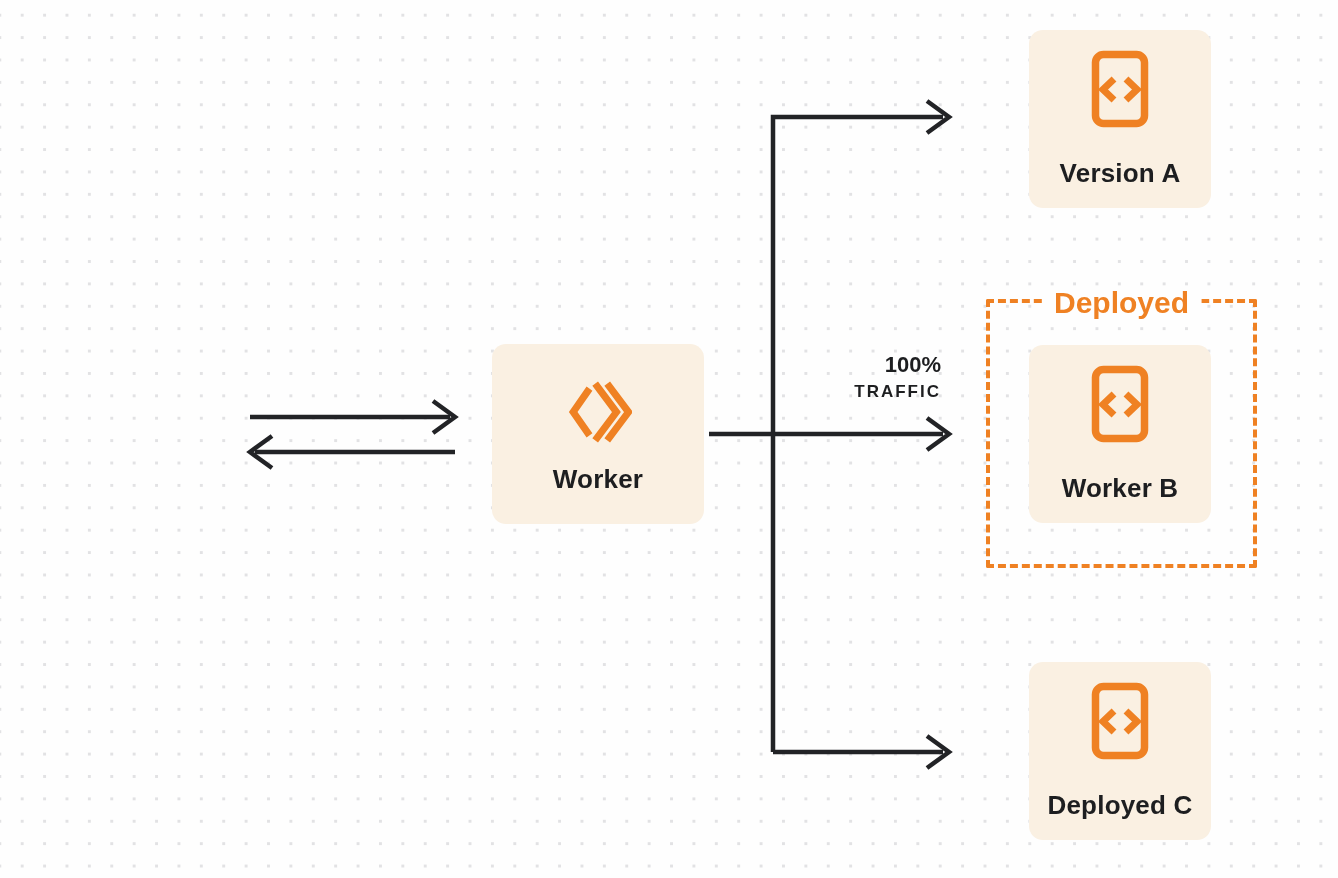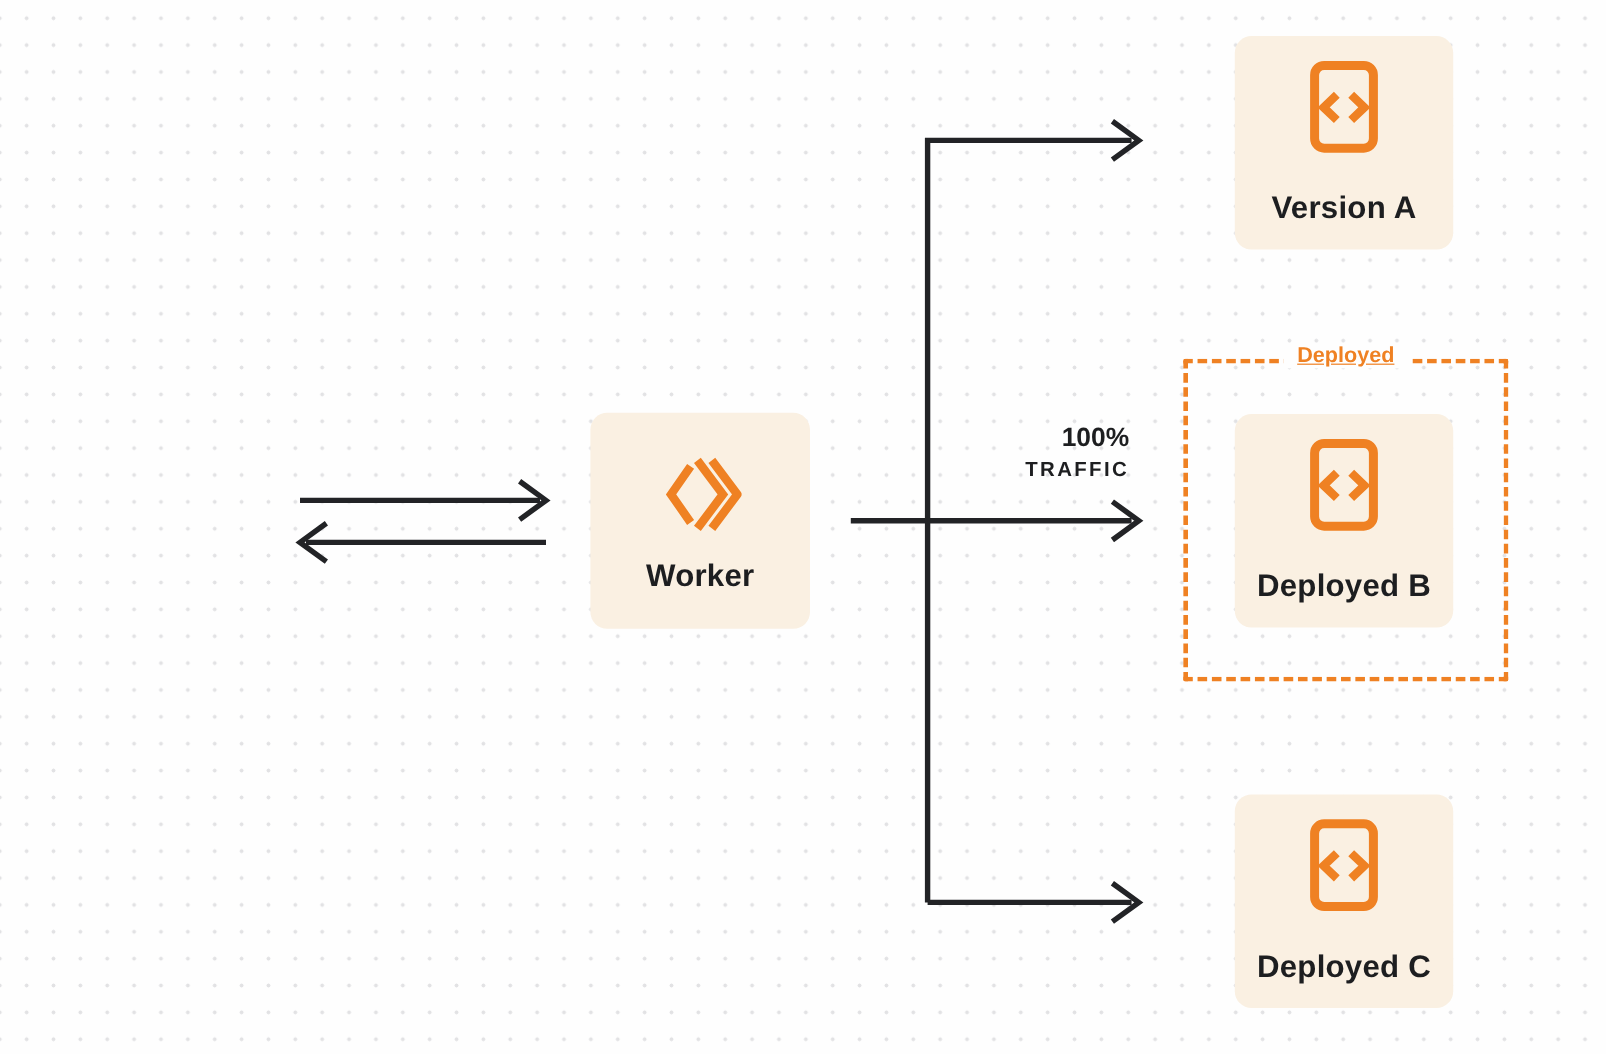--- a/index.html
+++ b/index.html
@@ -43,21 +43,21 @@
   }
   .node .label{
     font-weight:bold;font-size:26px;color:var(--text-dark);
     letter-spacing:0.2px;
   }
   .client{
     left:30px;top:344px;width:182px;height:180px;
     background:var(--client-gray);
   }
   .worker{
-    left:492px;top:344px;width:183px;height:180px;
+    left:492px;top:344px;width:212px;height:180px;
     background:var(--node-cream);gap:14px;
   }
   .version{
     width:182px;height:178px;
     background:var(--node-cream);
   }
   .version-a{left:1029px;top:30px;}
   .version-b{left:1029px;top:345px;}
   .version-c{left:1029px;top:662px;}
   .icon{color:var(--accent-orange);display:block;}
@@ -66,23 +66,22 @@
     position:absolute;
     left:986px;top:299px;width:271px;height:269px;
     border:4px dashed var(--accent-orange);
     border-radius:2px;
   }
   .deployed-label{
     position:absolute;
     top:-17px;left:50%;transform:translateX(-50%);
     background:var(--page-bg);
     padding:0 12px;
-    font-weight:bold;font-size:18px;color:var(--accent-orange);
+    font-weight:bold;font-size:30px;color:var(--accent-orange);
     white-space:nowrap;
-    text-decoration:underline;
   }
   .traffic-label{
     position:absolute;
     left:791px;top:351px;width:150px;
     text-align:right;color:var(--text-dark);
   }
   .traffic-percent{font-weight:bold;font-size:22px;line-height:28px;}
   .traffic-word{font-weight:bold;font-size:17px;line-height:26px;letter-spacing:2px;}
 </style>
 </head>
@@ -146,21 +145,21 @@
   </div>
 
   <div class="node version version-b">
     <span class="icon">
       <svg width="58" height="78" viewBox="0 0 58 78" fill="none">
         <rect x="4.5" y="4.5" width="49" height="69" rx="8" stroke="currentColor" stroke-width="7.5"></rect>
         <path d="M23,29 L12,39.5 L23,50" stroke="currentColor" stroke-width="7" stroke-linejoin="miter"></path>
         <path d="M35,29 L46,39.5 L35,50" stroke="currentColor" stroke-width="7" stroke-linejoin="miter"></path>
       </svg>
     </span>
-    <span class="label">Deployed B</span>
+    <span class="label">Worker B</span>
   </div>
 
   <div class="node version version-c">
     <span class="icon">
       <svg width="58" height="78" viewBox="0 0 58 78" fill="none">
         <rect x="4.5" y="4.5" width="49" height="69" rx="8" stroke="currentColor" stroke-width="7.5"></rect>
         <path d="M23,29 L12,39.5 L23,50" stroke="currentColor" stroke-width="7" stroke-linejoin="miter"></path>
         <path d="M35,29 L46,39.5 L35,50" stroke="currentColor" stroke-width="7" stroke-linejoin="miter"></path>
       </svg>
     </span>

